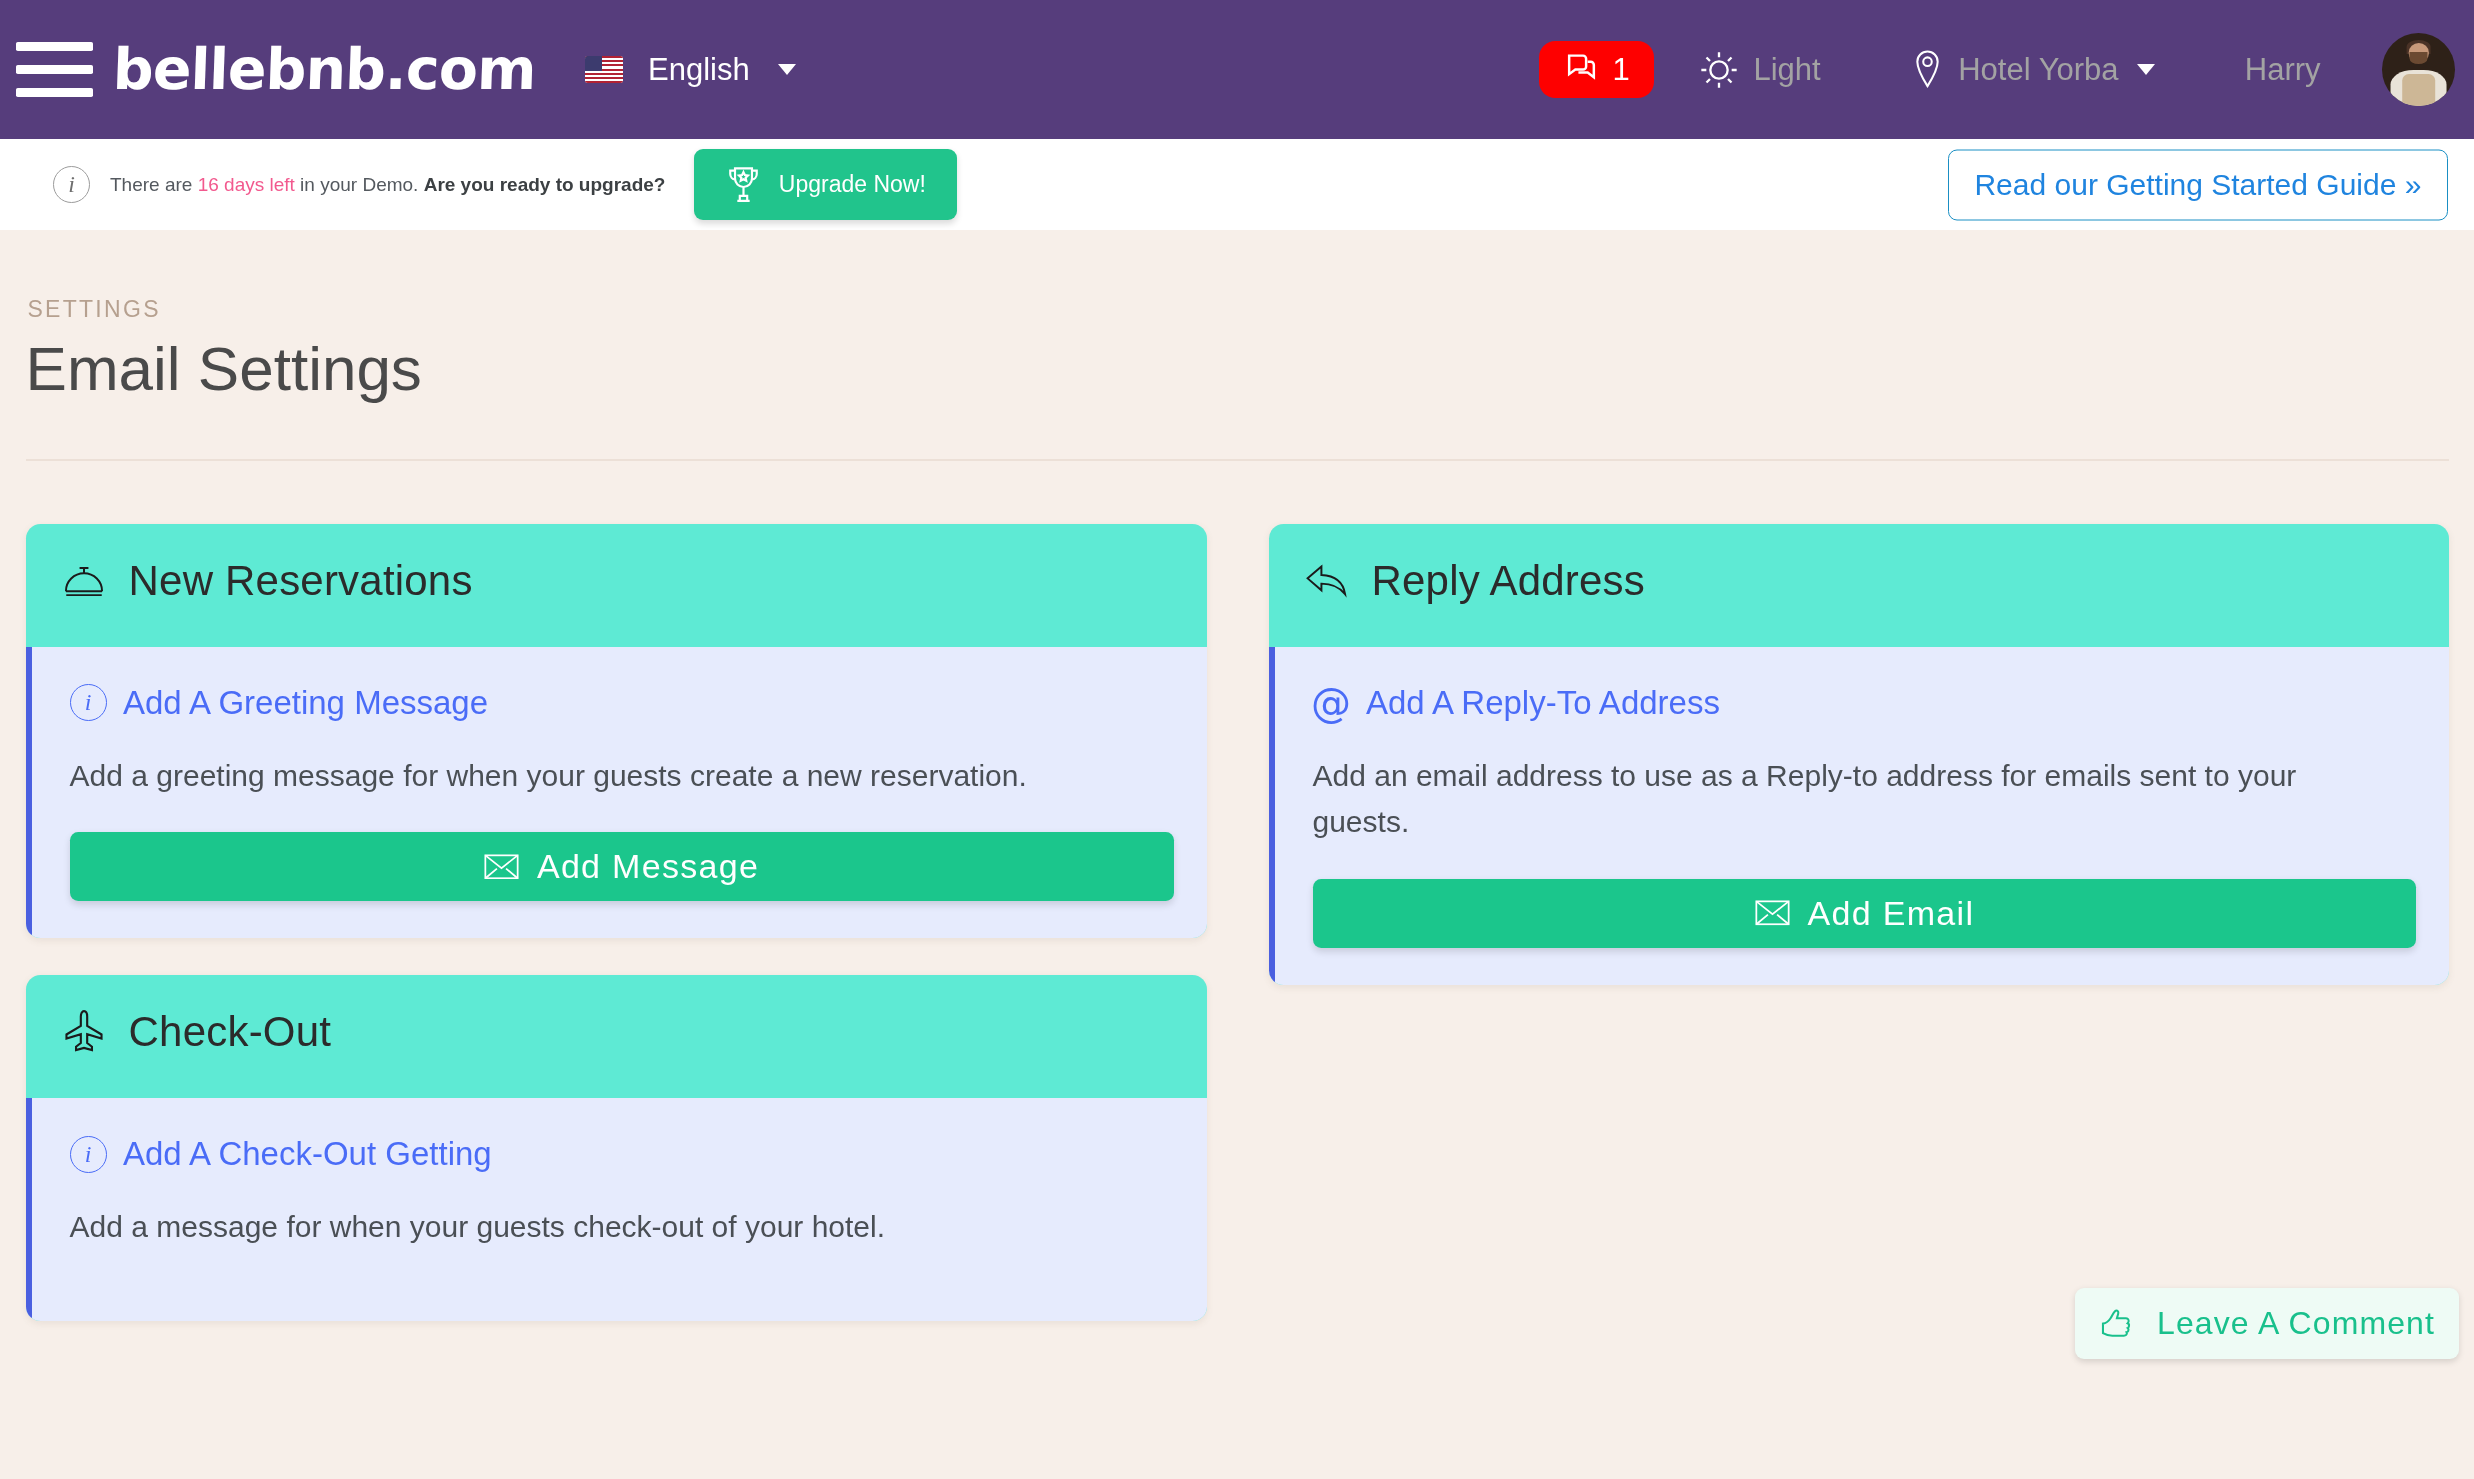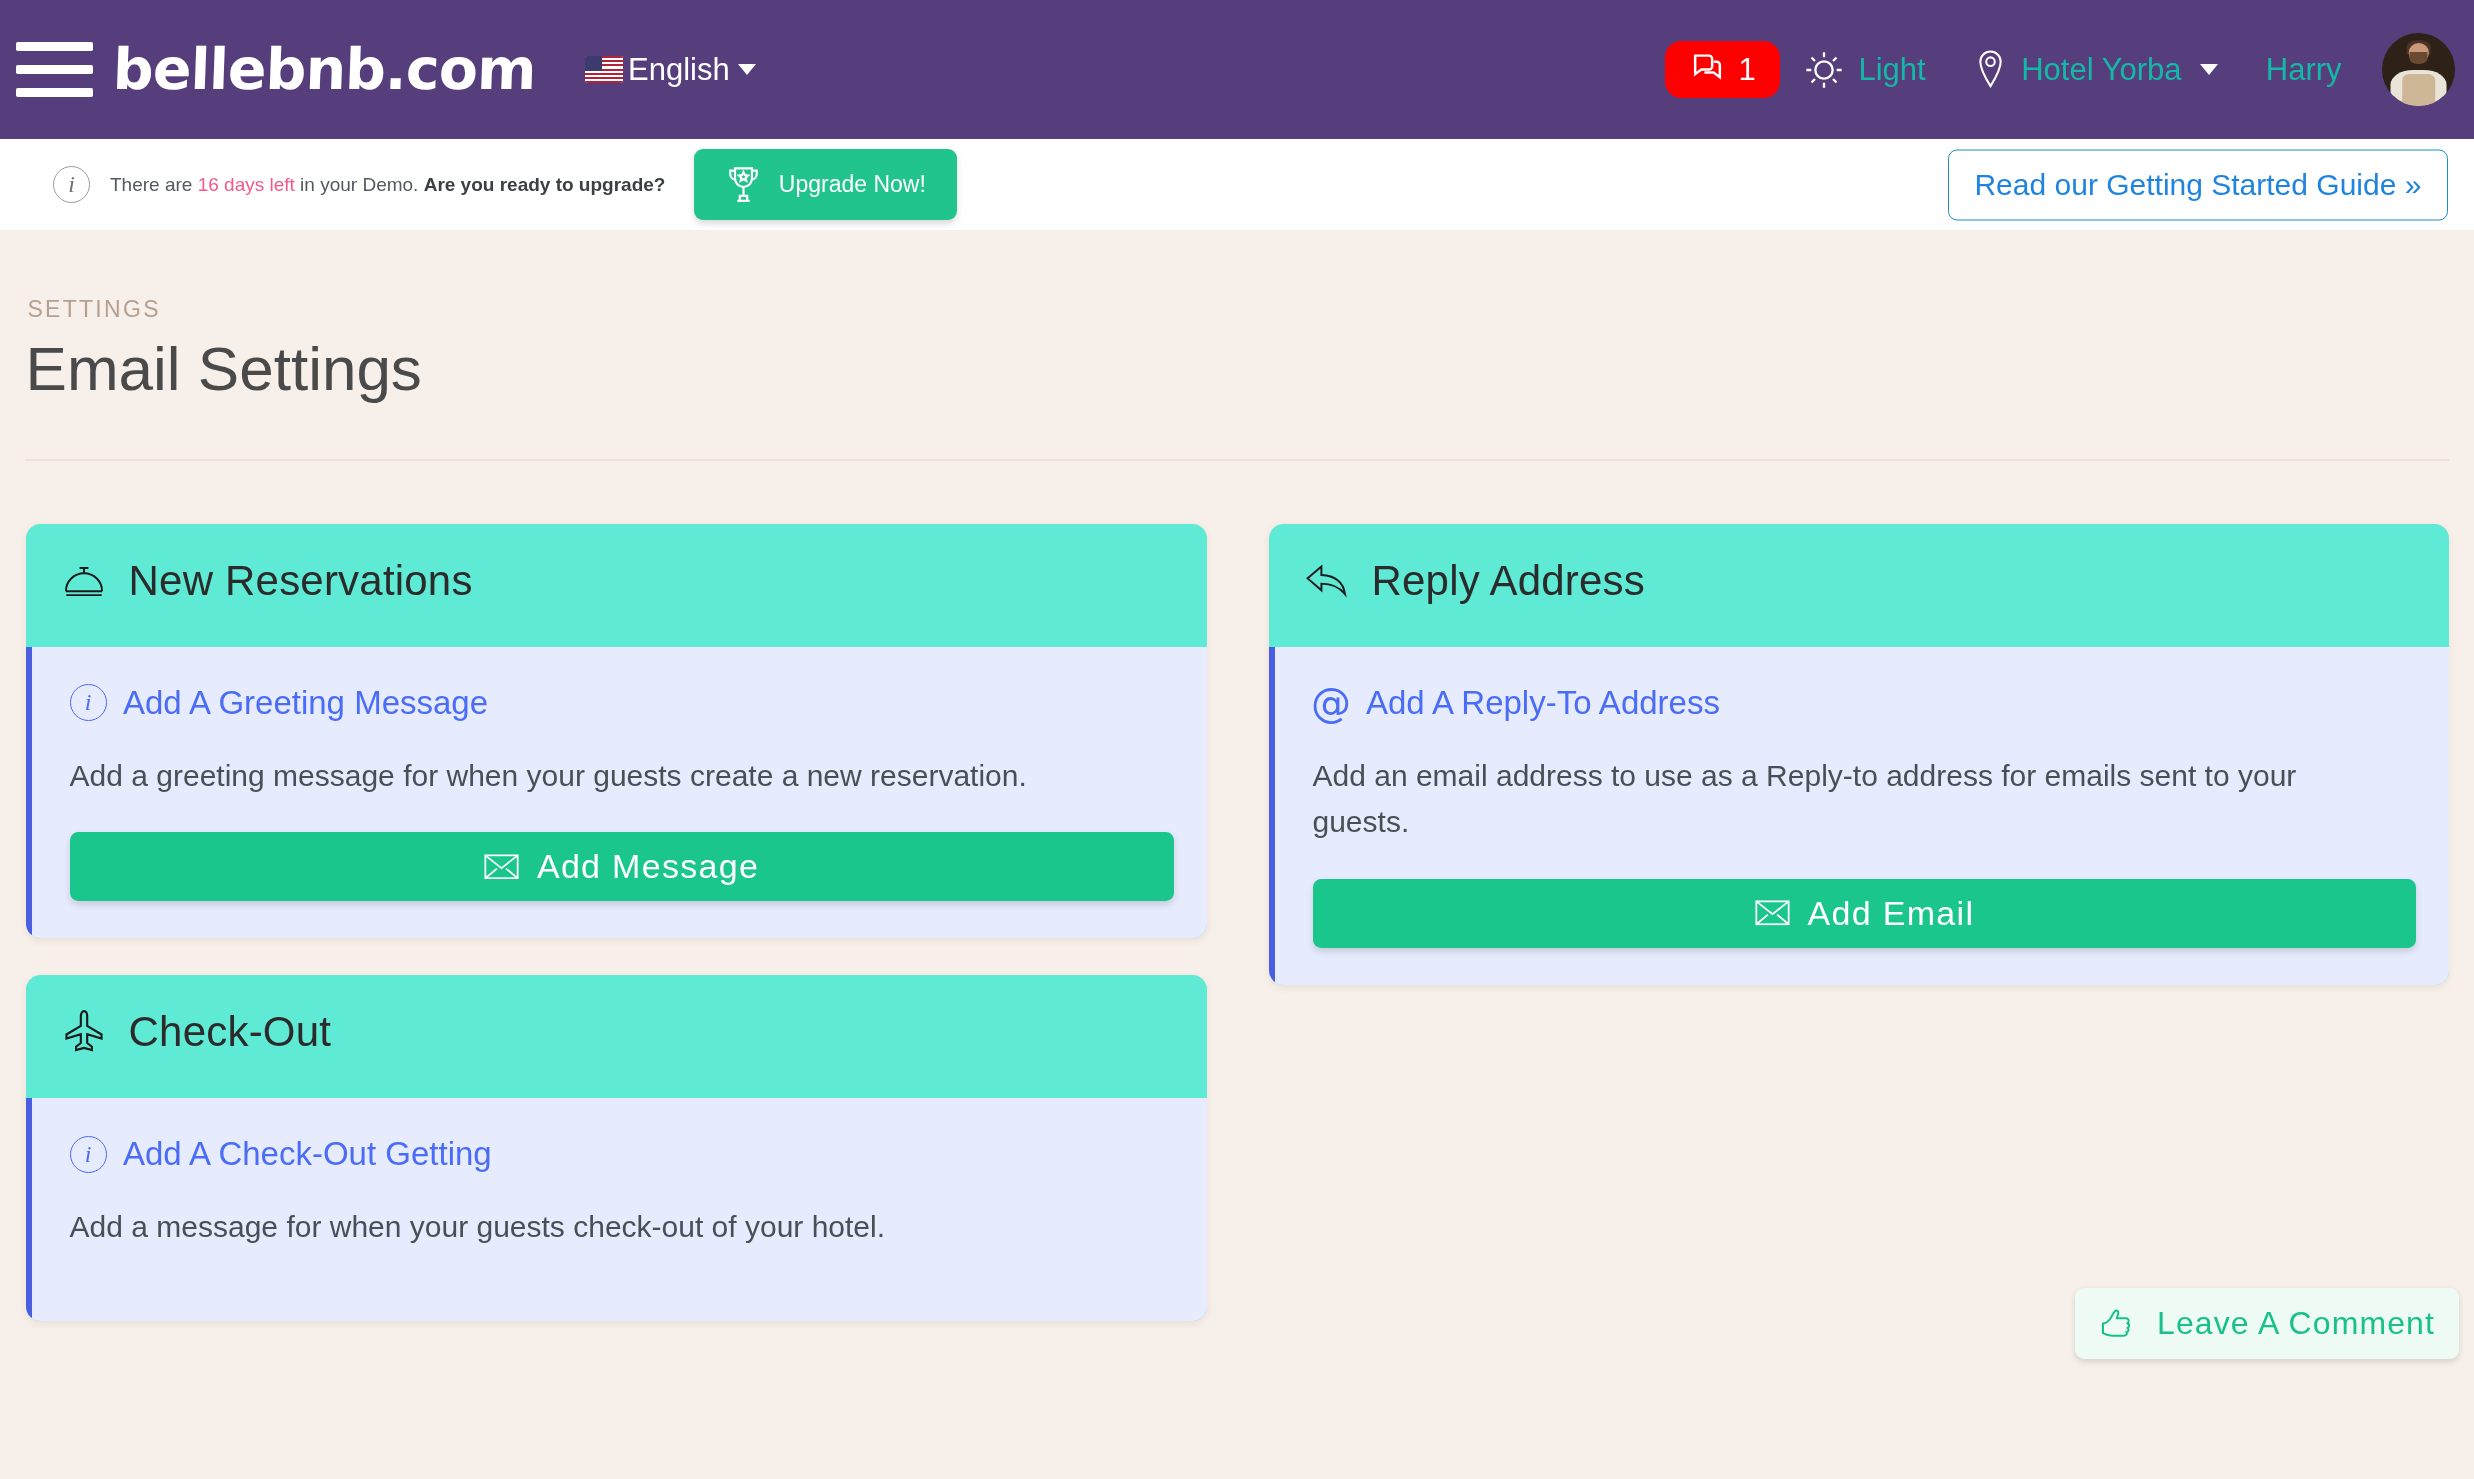--- a/index.html
+++ b/index.html
@@ -46,21 +46,21 @@
     font-style: normal;
     font-family: "DejaVu Sans", sans-serif;
     margin-right: 49px;
     white-space: nowrap;
     line-height: 1;
     transform: skewX(-2deg);
   }
   .lang {
     display: flex;
     align-items: center;
-    gap: 5px;
+    gap: 25px;
     color: #ffffff;
     font-size: 31px;
     white-space: nowrap;
     cursor: pointer;
   }
   .flag {
     width: 38px;
     height: 27px;
     border-radius: 2.7px;
     position: relative;
@@ -104,23 +104,23 @@
     align-items: center;
     gap: 12.8px;
     padding: 0 24px;
     font-size: 31px;
     cursor: pointer;
   }
   .topitem {
     display: flex;
     align-items: center;
     gap: 14.6px;
-    color: #14b8a6;
+    color: #a3a3a3;
     font-size: 31px;
-    padding: 0 24px;
+    padding: 0 45px;
     white-space: nowrap;
     cursor: pointer;
   }
   .avatar {
     width: 73px; height: 73px;
     border-radius: 50%;
     margin-left: 16.4px;
     overflow: hidden;
     flex: 0 0 auto;
     background: #2e2118;

